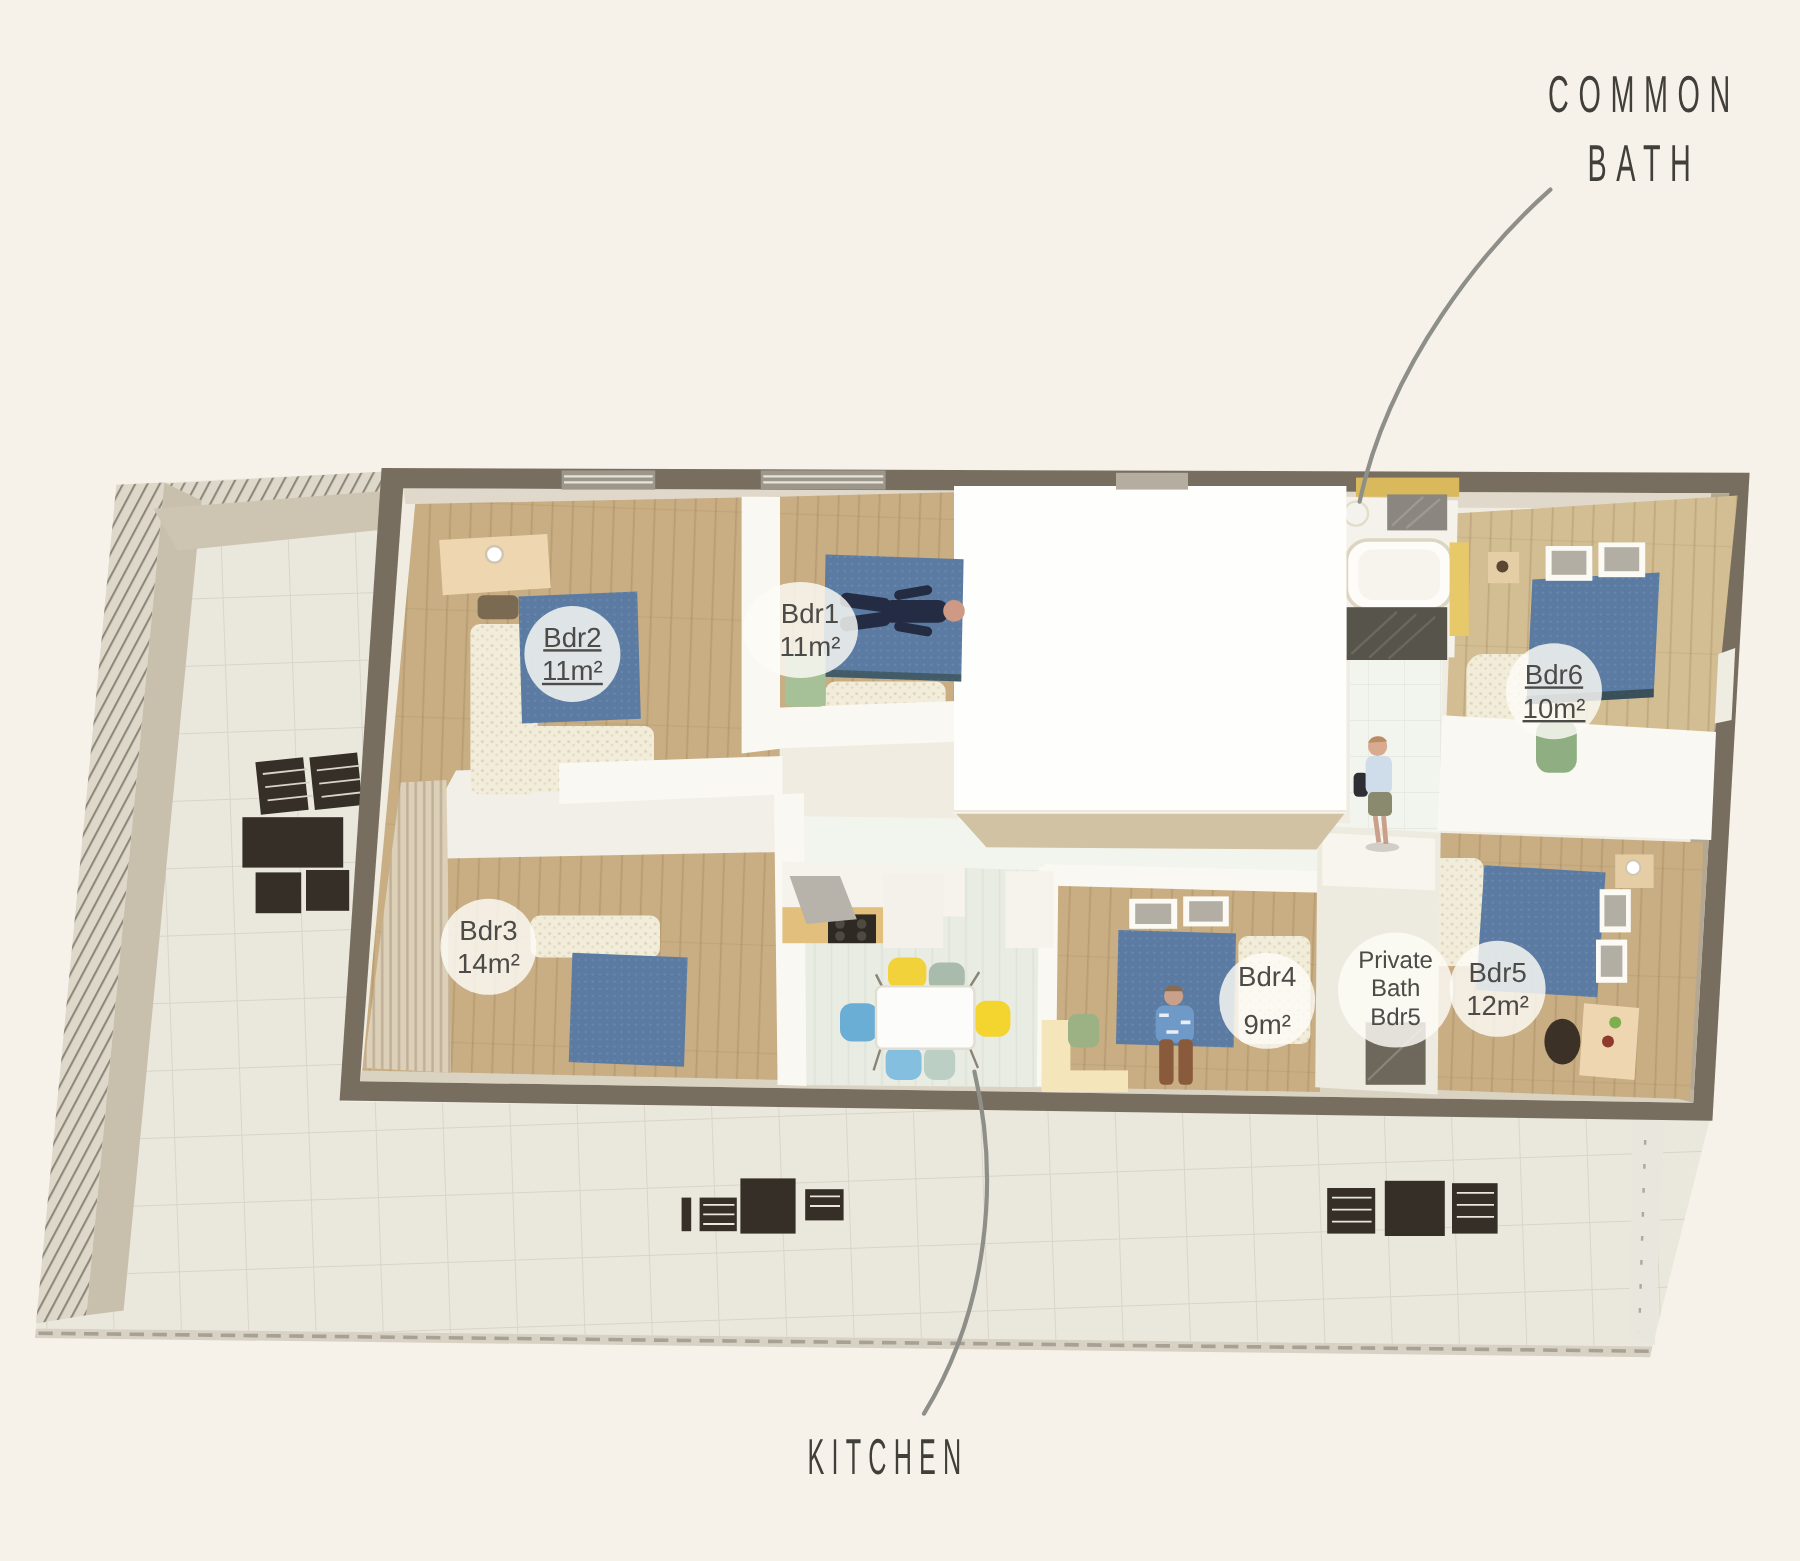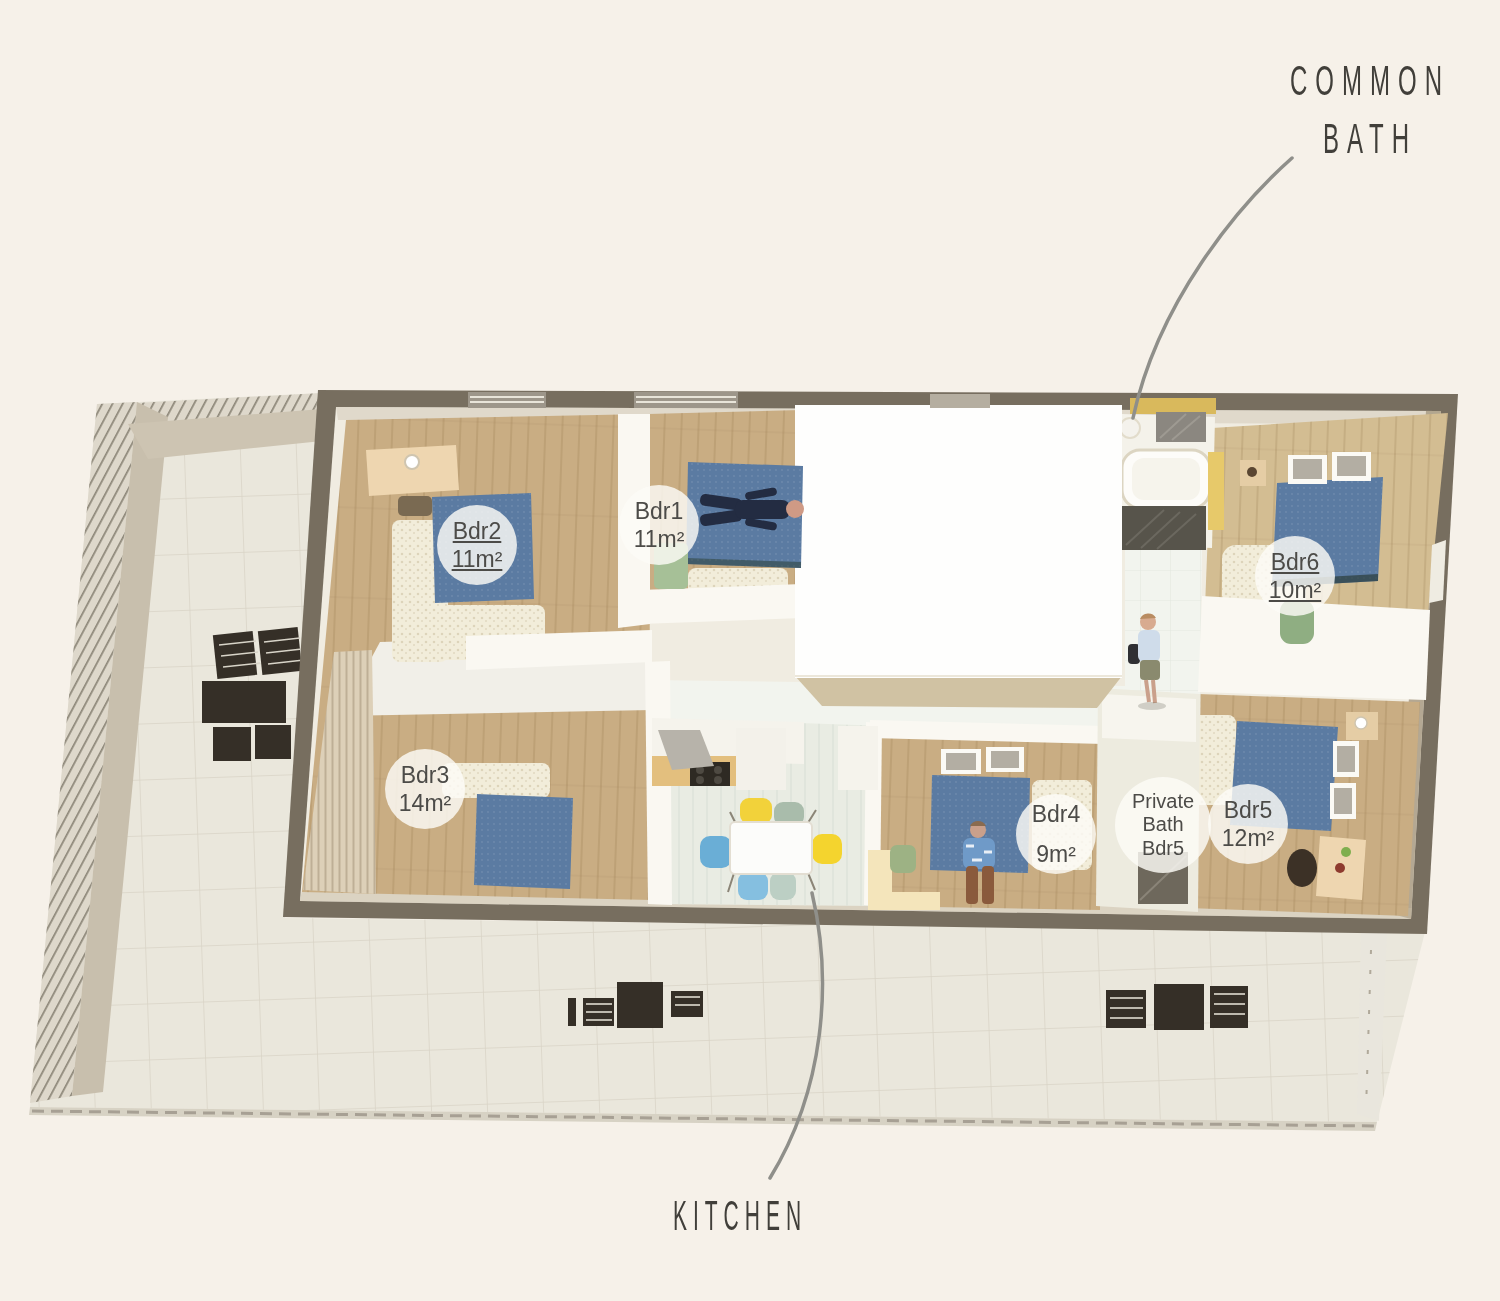--- a/index.html
+++ b/index.html
@@ -331,29 +331,29 @@
     <rect fill="#9d968a" x="634" y="392" width="104" height="16"></rect>
     <path d="M636,397 h100 M636,402 h100" stroke="#e8e4d9" stroke-width="2" fill="none"></path>
     <rect fill="#b5aea0" x="930" y="394" width="60" height="14"></rect>
     <polygon fill="#efece2" points="1432,545 1446,540 1443,600 1429,603"></polygon>
   </g>
 
   <path class="leader" d="M1292,158 C1238,206 1158,302 1133,418"></path>
   <path class="leader" d="M812,893 C833,982 824,1090 770,1178"></path>
 </svg>
 
-  <div class="badge" style="left:619px;top:485px;">
+  <div class="badge" style="left:619px;top:485px;padding-left:16px;">
     <span>Bdr1</span>
     <span>11m²</span>
   </div>
   <div class="badge" style="left:437px;top:505px;text-decoration:underline;">
     <span>Bdr2</span>
     <span>11m²</span>
   </div>
-  <div class="badge" style="left:385px;top:749px;">
+  <div class="badge" style="left:367px;top:749px;">
     <span>Bdr3</span>
     <span>14m²</span>
   </div>
   <div class="badge" style="left:1016px;top:794px;gap:12px;">
     <span>Bdr4</span>
     <span>9m²</span>
   </div>
   <div class="badge big" style="left:1115px;top:777px;">
     <span>Private</span>
     <span>Bath</span>

